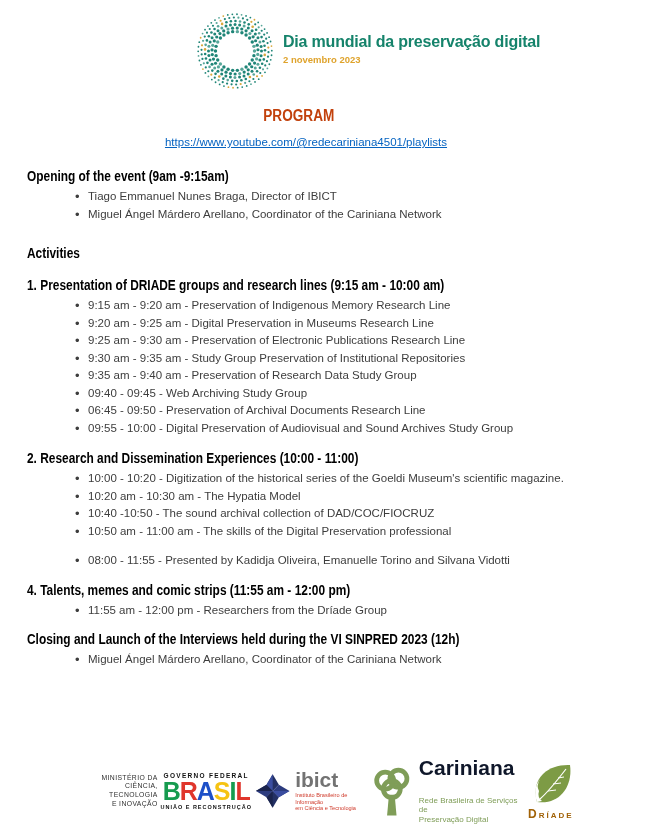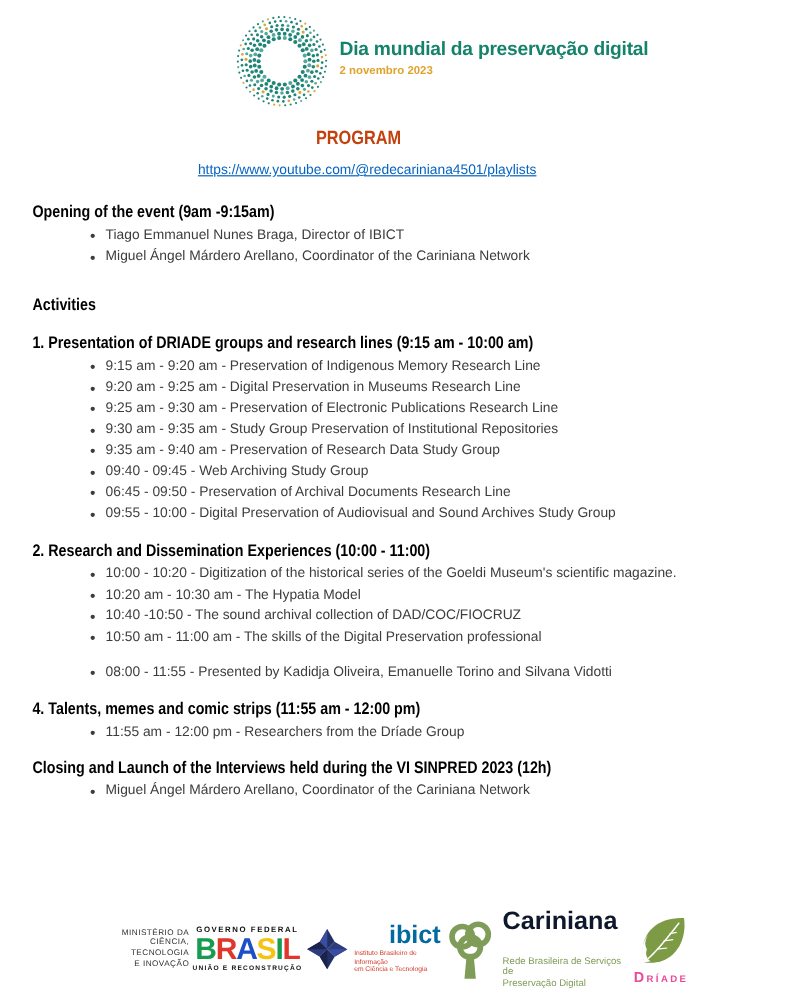--- a/index.html
+++ b/index.html
@@ -54,29 +54,29 @@
   .ministry{
     width:80px;text-align:right;font-size:6.8px;line-height:8.6px;
     letter-spacing:.4px;color:#2e2e2e;
   }
   .brasil{width:100px;text-align:center;}
   .brasil-top{font-size:6.5px;font-weight:800;letter-spacing:1.3px;color:#111;}
   .brasil-word{font-size:25px;font-weight:800;line-height:24px;letter-spacing:-1px;}
   .brasil-bottom{font-size:5.5px;font-weight:700;letter-spacing:1px;color:#111;margin-top:1px;}
   .ibict{display:flex;align-items:center;width:120px;}
   .ibict-txt{margin-left:5px;}
-  .ibict-word{font-size:21px;font-weight:800;color:#0369a1;line-height:20px;margin-left:29px;}
+  .ibict-word{font-size:21px;font-weight:800;color:#737373;line-height:20px;}
   .ibict-sub{font-size:5.6px;line-height:6.6px;color:#cf3a2a;margin-top:2px;}
   .cariniana{display:flex;align-items:center;width:156px;}
   .car-txt{margin-left:6px;}
   .car-word{font-size:21px;color:#0f172a;font-weight:600;line-height:20px;}
   .car-sub{font-size:8px;line-height:9.5px;color:#7f9d58;margin-top:18px;}
   .driade{width:58px;text-align:center;}
   .driade-word{
-    font-size:12px;font-weight:bold;color:#ec4899;letter-spacing:2px;
+    font-size:12px;font-weight:bold;color:#a16207;letter-spacing:2px;
     font-variant:small-caps;margin-top:1px;
   }
   svg{display:block;}
 </style>
 </head>
 <body>
 
 <div class="page">
 
   <div class="header">

